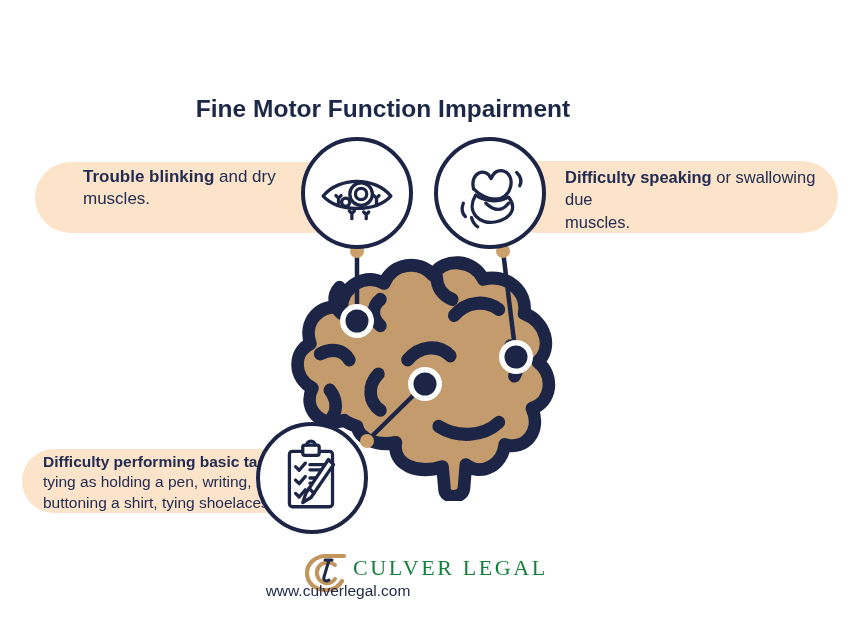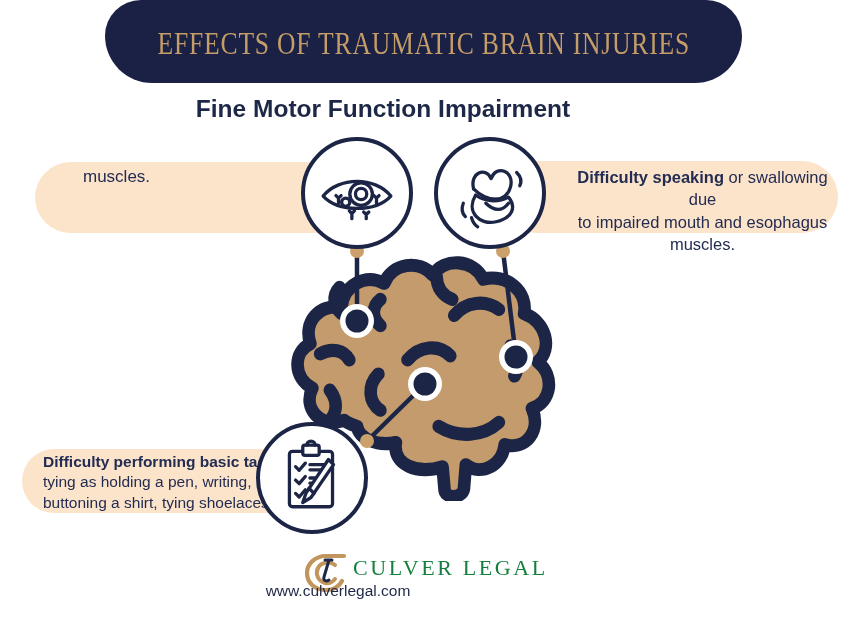--- a/index.html
+++ b/index.html
@@ -16,21 +16,21 @@
           font-weight:bold;color:#1d2747;z-index:4;}
 
   
   .pill{position:absolute;background:#fce4ca;z-index:1;}
   .pill-left{left:35px;top:162px;width:338px;height:71px;border-radius:36px;}
   .pill-right{left:500px;top:161px;width:338px;height:72px;border-radius:36px;}
   .pill-bottom{left:22px;top:449px;width:278px;height:64px;border-radius:32px;}
 
   .pill-text{position:absolute;color:#232c52;z-index:2;}
   .pt-left{left:83px;top:166px;width:250px;font-size:17px;line-height:22.3px;}
-  .pt-right{left:565px;top:166px;width:275px;font-size:16.5px;line-height:22.3px;text-align:center;}
+  .pt-right{left:565px;top:166px;width:275px;font-size:16.5px;line-height:22.3px;}
   .pt-bottom{left:43px;top:452px;width:260px;font-size:15.5px;line-height:20.4px;}
   .pill-text .b{font-weight:bold;}
 
   
   .icon-circle{position:absolute;width:112px;height:112px;box-sizing:border-box;background:#ffffff;
           border:4.5px solid #1c2546;border-radius:50%;display:flex;align-items:center;justify-content:center;z-index:3;}
   .circ-eye{left:301px;top:137px;}
   .circ-mouth{left:434px;top:137px;}
   .circ-check{left:256px;top:422px;}
 
@@ -42,37 +42,34 @@
   .brand-name{position:absolute;left:353px;top:555px;font-family:Liberation Serif, serif;
           font-size:22px;letter-spacing:2.6px;color:#15803d;white-space:nowrap;z-index:4;}
   .website{position:absolute;left:0;top:582px;width:676px;text-align:center;font-size:15.5px;
           color:#1d2747;z-index:4;}
 </style>
 </head>
 <body>
 
 <div id="canvas">
 
-  <div class="header">
-    <div class="header-title">EFFECTS OF TRAUMATIC BRAIN INJURIES</div>
-  </div>
 
   <div class="subtitle">Fine Motor Function Impairment</div>
 
   <div class="pill pill-left"></div>
   <div class="pill pill-right"></div>
   <div class="pill pill-bottom"></div>
 
   <div class="pill-text pt-left">
+    <div><span class="b">Trouble blinking</span><span> and dry</span></div>
     <div><span>muscles.</span></div>
   </div>
 
   <div class="pill-text pt-right">
     <div><span class="b">Difficulty speaking</span><span> or swallowing due</span></div>
-    <div><span>to impaired mouth and esophagus</span></div>
     <div><span>muscles.</span></div>
   </div>
 
   <div class="pill-text pt-bottom">
     <div><span class="b">Difficulty performing basic tasks</span><span></span></div>
     <div><span>tying as holding a pen, writing,</span></div>
     <div><span>buttoning a shirt, tying shoelaces.</span></div>
   </div>
 
   <div class="brain-wrap">

